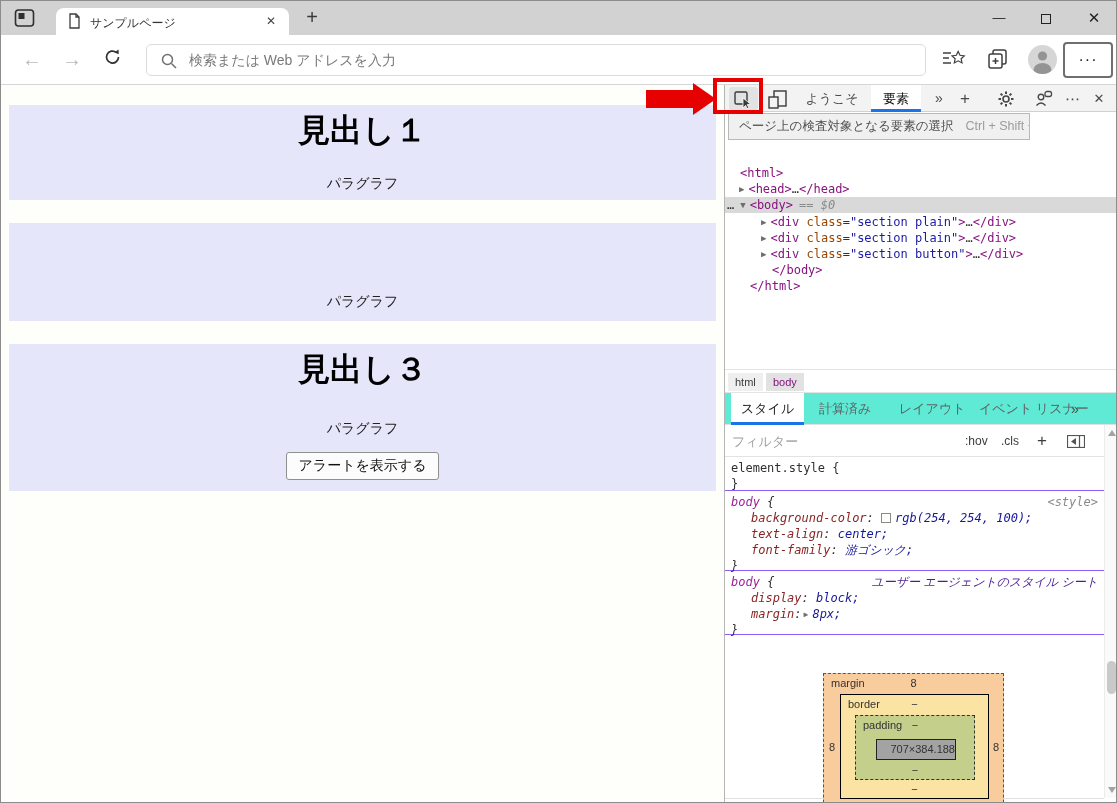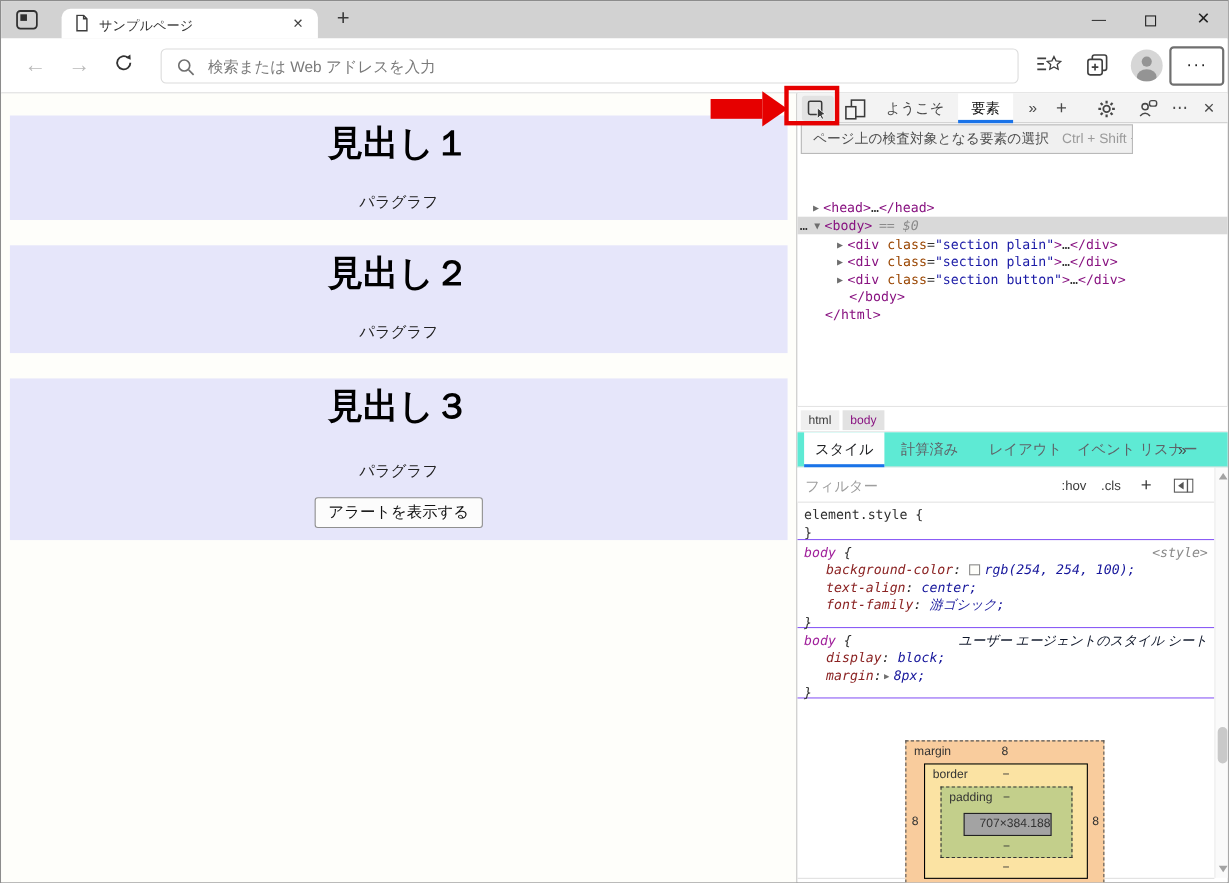--- a/index.html
+++ b/index.html
@@ -111,21 +111,21 @@
   .styles{position:absolute;left:0;top:372px;width:379px;font-family:"DejaVu Sans Mono",monospace;
        font-size:12px;color:#303030;}
   .sblock{position:absolute;left:0;width:379px;border-bottom:1px solid #8b5cf6;padding:3px 6px;}
   .sb1{top:0;height:34px;}
   .sb2{top:34px;height:80px;font-style:italic;}
   .sb3{top:114px;height:64px;font-style:italic;}
   .sline{height:16px;line-height:16px;white-space:nowrap;}
   .sprop{padding-left:20px;}
   .sel{color:#a0209b;} .pn{color:#8b2323;} .pv{color:#16169b;}
   .note{float:right;color:#8b8b8b;}
-  .ua-note{float:right;color:#0f172a;font-family:"Liberation Sans",sans-serif;font-size:12px;}
+  .ua-note{float:right;color:#4c1d95;font-family:"Liberation Sans",sans-serif;font-size:12px;}
   .swatch{display:inline-block;width:10px;height:10px;border:1px solid #8a8a8a;background:#fefefa;
        margin-right:4px;vertical-align:-1px;}
   .exp{color:#707070;font-size:8px;margin:0 4px 0 2px;display:inline-block;vertical-align:1px;font-style:normal;}
   .dt-hr{position:absolute;left:0;top:713px;width:379px;height:1px;background:#e0e0e0;}
   
   .bm{position:absolute;left:98px;top:588px;width:181px;height:160px;font-size:11px;color:#333;
       font-family:"Liberation Sans",sans-serif;}
   .bm-margin{position:absolute;left:0;top:0;width:181px;height:160px;background:#f9cc9d;
       border:1px dashed #555;}
   .bm-border{position:absolute;left:16px;top:20px;width:149px;height:105px;background:#fbe3a3;
@@ -226,21 +226,20 @@
     </div>
     <div class="menu-box">···</div>
   </div>
 
   <div class="page">
     <div class="sec sec1">
       <div class="sec-h">見出し１</div>
       <div class="sec-p">パラグラフ</div>
     </div>
     <div class="sec sec2">
-      <div class="sec-h">見出し２</div>
       <div class="sec-p">パラグラフ</div>
     </div>
     <div class="sec sec3">
       <div class="sec-h">見出し３</div>
       <div class="sec-p">パラグラフ</div>
       <button class="alert-btn">アラートを表示する</button>
     </div>
   </div>
   <div class="divider"></div>
 
@@ -282,20 +281,21 @@
             <circle cx="6" cy="7" r="2.8" fill="none" stroke="#474747" stroke-width="1.4"></circle>
             <path d="M1.5 15.5 Q6 10.5 10.5 15.5" fill="none" stroke="#474747" stroke-width="1.4"></path>
             <rect x="10" y="1.5" width="6.5" height="5" rx="2" fill="none" stroke="#474747" stroke-width="1.3"></rect>
           </svg>
       </div>
       <div class="dt-right dt-dots">⋯</div>
       <div class="dt-right dt-close">✕</div>
     </div>
 
     <div class="dom">
+      <div class="dr" style="top:53px;padding-left:15px"><span class="tg">&lt;html&gt;</span></div>
       <div class="dr" style="top:69px"><span class="ar" style="margin-left:14px">▶</span><span style="margin-left:4px"><span class="tg">&lt;head&gt;</span><span class="pl">…</span><span class="tg">&lt;/head&gt;</span></span></div>
       <div class="dr dr-sel" style="top:85px"><span class="pl" style="margin-left:2px">…</span><span class="ar" style="margin-left:6px">▼</span><span style="margin-left:4px"><span class="tg">&lt;body&gt;</span></span><span class="mk" style="margin-left:6px">== $0</span></div>
       <div class="dr" style="top:102px"><span class="ar" style="margin-left:36px">▶</span><span style="margin-left:4px"><span class="tg">&lt;div </span><span class="at">class</span><span class="pl">=</span><span class="av">"section plain"</span><span class="tg">&gt;</span><span class="pl">…</span><span class="tg">&lt;/div&gt;</span></span></div>
       <div class="dr" style="top:118px"><span class="ar" style="margin-left:36px">▶</span><span style="margin-left:4px"><span class="tg">&lt;div </span><span class="at">class</span><span class="pl">=</span><span class="av">"section plain"</span><span class="tg">&gt;</span><span class="pl">…</span><span class="tg">&lt;/div&gt;</span></span></div>
       <div class="dr" style="top:134px"><span class="ar" style="margin-left:36px">▶</span><span style="margin-left:4px"><span class="tg">&lt;div </span><span class="at">class</span><span class="pl">=</span><span class="av">"section button"</span><span class="tg">&gt;</span><span class="pl">…</span><span class="tg">&lt;/div&gt;</span></span></div>
       <div class="dr" style="top:150px;padding-left:47px"><span class="tg">&lt;/body&gt;</span></div>
       <div class="dr" style="top:166px;padding-left:25px"><span class="tg">&lt;/html&gt;</span></div>
     </div>
 
     <div class="tooltip">

